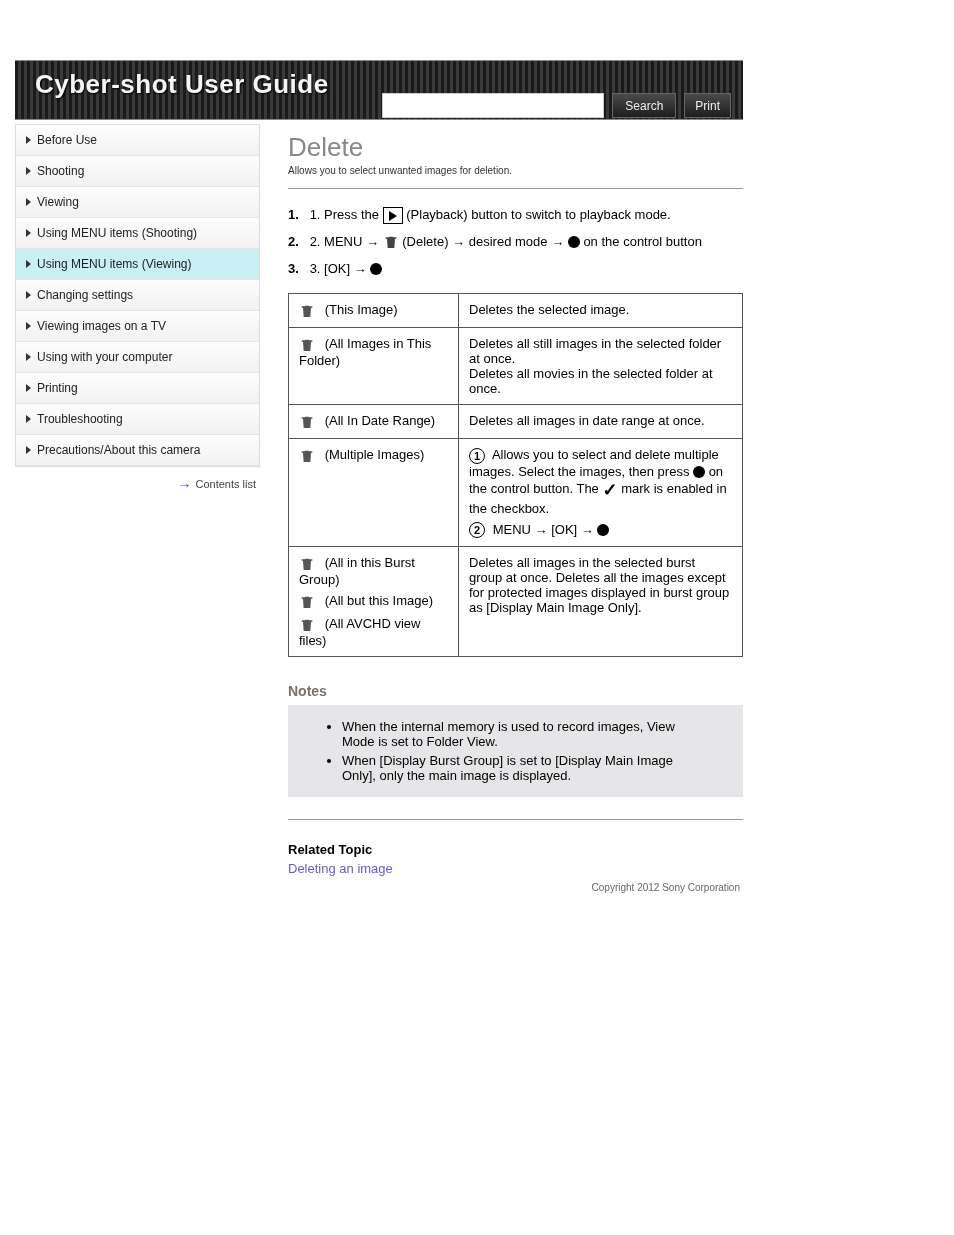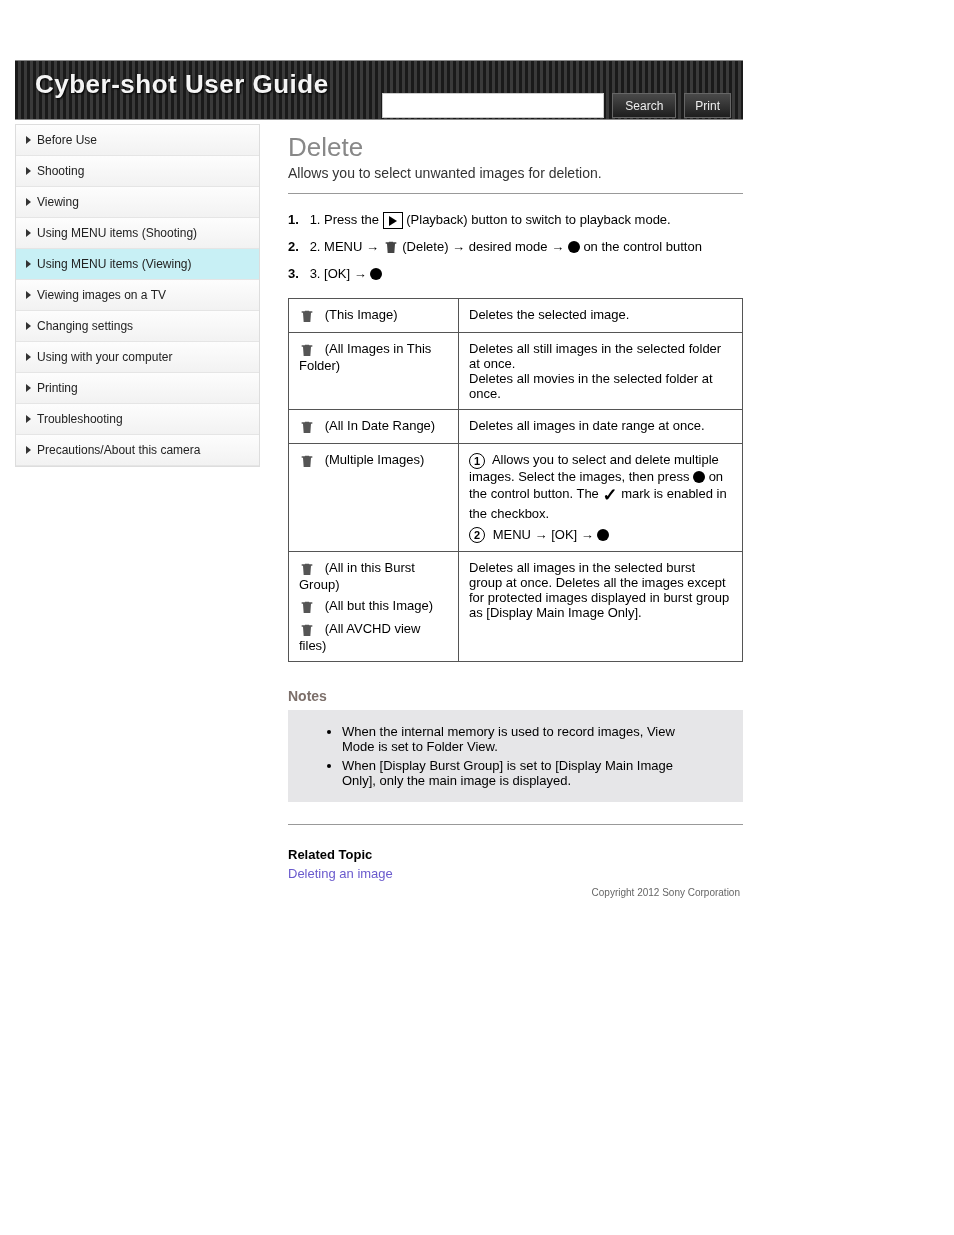--- a/index.html
+++ b/index.html
@@ -108,21 +108,21 @@
     flex: 1;
     padding: 6px 0 0 28px;
   }
   h1.page-title {
     font-size: 26px;
     color: #888;
     font-weight: normal;
     margin: 6px 0 2px 0;
   }
   .sub {
-    font-size: 14px;
+    font-size: 10px;
     color: #333;
     margin-bottom: 12px;
   }
   hr.sep { border: none; border-top: 1px solid #999; margin: 8px 0 16px 0; }
   .steps { margin: 16px 0 14px 0; }
   .steplabel { font-weight: bold; display: inline-block; width: 18px; }
   .arrow { font-family: Arial; }
   .playbox {
     display: inline-block;
     width: 20px; height: 17px;
@@ -258,42 +258,45 @@
         <div class="nav-item">
             <span class="tri"></span>
             <span>Using MENU items (Shooting)</span>
           </div>
         <div class="nav-item active">
             <span class="tri"></span>
             <span>Using MENU items (Viewing)</span>
           </div>
         <div class="nav-item">
             <span class="tri"></span>
+            <span>Changing settings</span>
+          </div>
+        <div class="nav-item">
+            <span class="tri"></span>
             <span>Viewing images on a TV</span>
           </div>
         <div class="nav-item">
             <span class="tri"></span>
-            <span>Changing settings</span>
-          </div>
-        <div class="nav-item">
-            <span class="tri"></span>
             <span>Using with your computer</span>
           </div>
         <div class="nav-item">
             <span class="tri"></span>
             <span>Printing</span>
           </div>
         <div class="nav-item">
             <span class="tri"></span>
             <span>Troubleshooting</span>
           </div>
         <div class="nav-item">
             <span class="tri"></span>
             <span>Precautions/About this camera</span>
           </div>
+      </div>
+      <div class="collapse">
+        <span class="collapse-arrow">→</span><span>Contents list</span>
       </div>
     </div>
 
     <div class="content">
       <h1 class="page-title">Delete</h1>
       <div class="sub">Allows you to select unwanted images for deletion.</div>
       <hr class="sep">
 
       <div class="steps main-text">
         <div>

